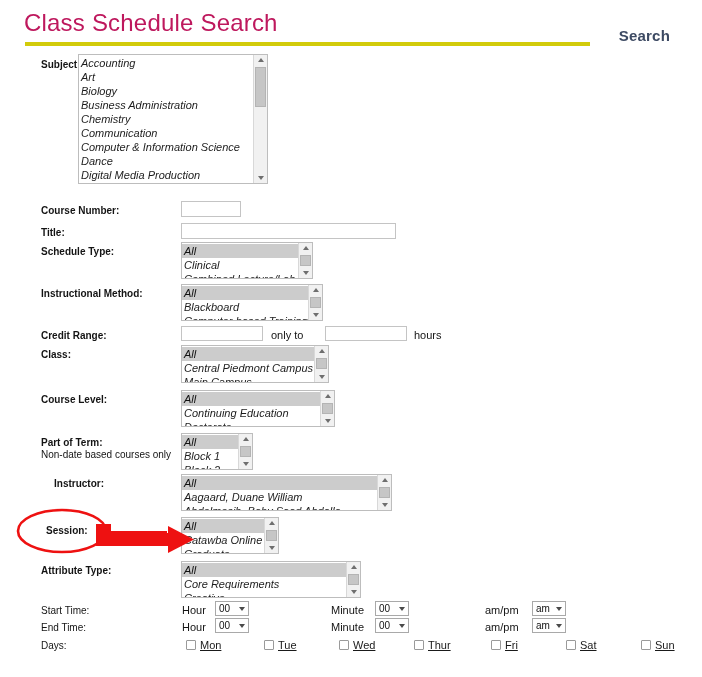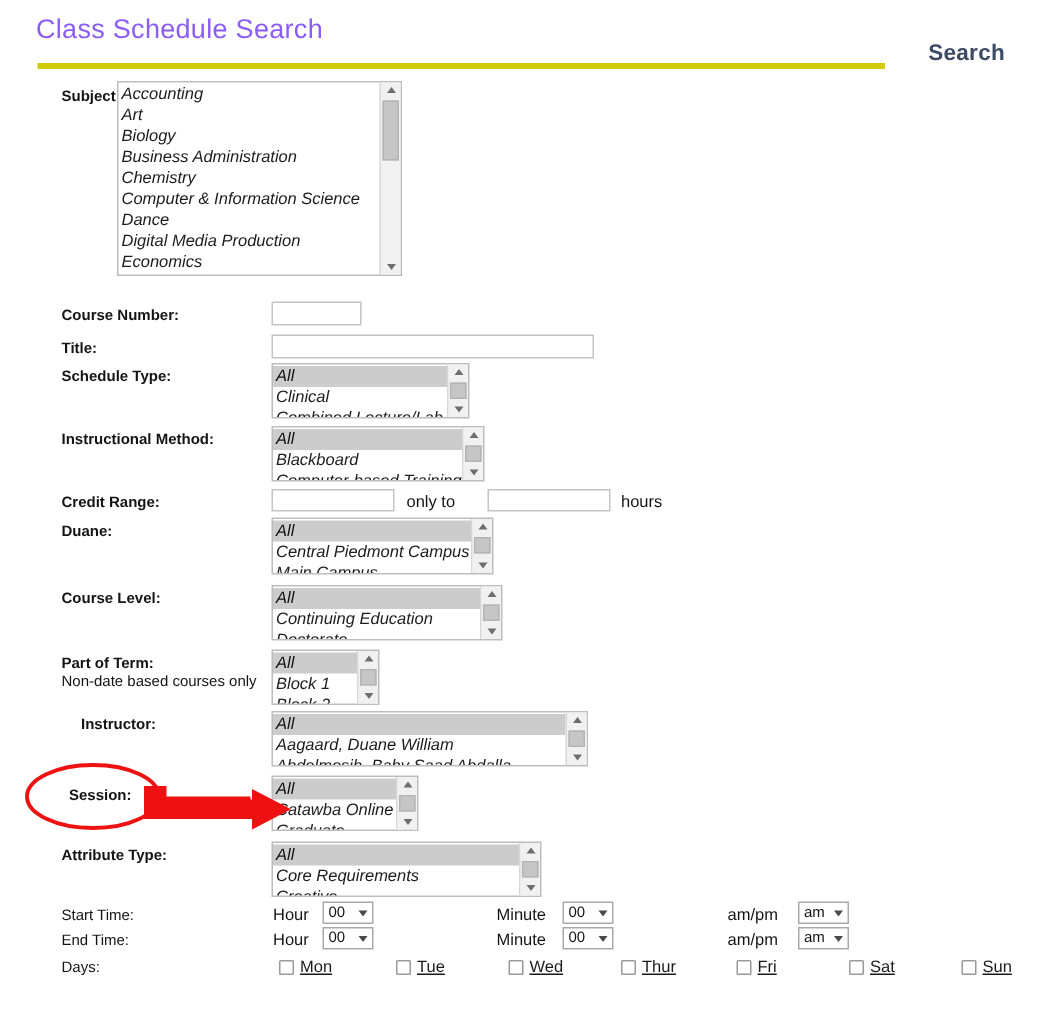--- a/index.html
+++ b/index.html
@@ -16,24 +16,24 @@
     color: #1a1a1a;
     overflow: hidden;
   }
   .page { position: relative; width: 702px; height: 677px; }
 
   
   .page-title {
     position: absolute;
     left: 24px;
     top: 9px;
-    font-size: 18px;
+    font-size: 24px;
     font-weight: 400;
     letter-spacing: 0.2px;
-    color: #8b5cf6;
+    color: #be185d;
     white-space: nowrap;
   }
   .search-link {
     position: absolute;
     right: 32px;
     top: 27px;
     font-size: 15px;
     font-weight: 700;
     color: #3d4a63;
     text-decoration: none;
@@ -194,20 +194,21 @@
   <div class="rule"></div>
 
   <div class="lbl" style="left:25px; top:58px;">Subject:</div>
   <div class="listbox" style="left:78px; top:54px; width:190px; height:130px;">
     <div class="inner">
       <div class="opt">Accounting</div>
       <div class="opt">Art</div>
       <div class="opt">Biology</div>
       <div class="opt">Business Administration</div>
       <div class="opt">Chemistry</div>
+      <div class="opt">Communication</div>
       <div class="opt">Computer &amp; Information Science</div>
       <div class="opt">Dance</div>
       <div class="opt">Digital Media Production</div>
       <div class="opt">Economics</div>
     </div>
     <div class="sbar">
       <div class="arrow up"></div>
       <div class="thumb" style="top:12px; height:40px;"></div>
       <div class="arrow down"></div>
     </div>
@@ -246,21 +247,21 @@
       <div class="arrow down"></div>
     </div>
   </div>
 
   <div class="lbl" style="left:25px; top:329px;">Credit Range:</div>
   <input class="tinput" style="left: 181px; top: 326px; width: 82px; height: 15px;" value="">
   <div class="unitlbl" style="left:271px; top:329px;">only to</div>
   <input class="tinput" style="left: 325px; top: 326px; width: 82px; height: 15px;" value="">
   <div class="unitlbl" style="left:414px; top:329px;text-align:center;">hours</div>
 
-  <div class="lbl" style="left:25px; top:348px;">Duane:</div>
+  <div class="lbl" style="left:25px; top:348px;">Class:</div>
   <div class="listbox" style="left:181px; top:345px; width:148px; height:38px;">
     <div class="inner">
       <div class="opt sel">All</div>
       <div class="opt">Central Piedmont Campus</div>
       <div class="opt">Main Campus</div>
     </div>
     <div class="sbar">
       <div class="arrow up"></div>
       <div class="thumb" style="top:12px; height:11px;"></div>
       <div class="arrow down"></div>

